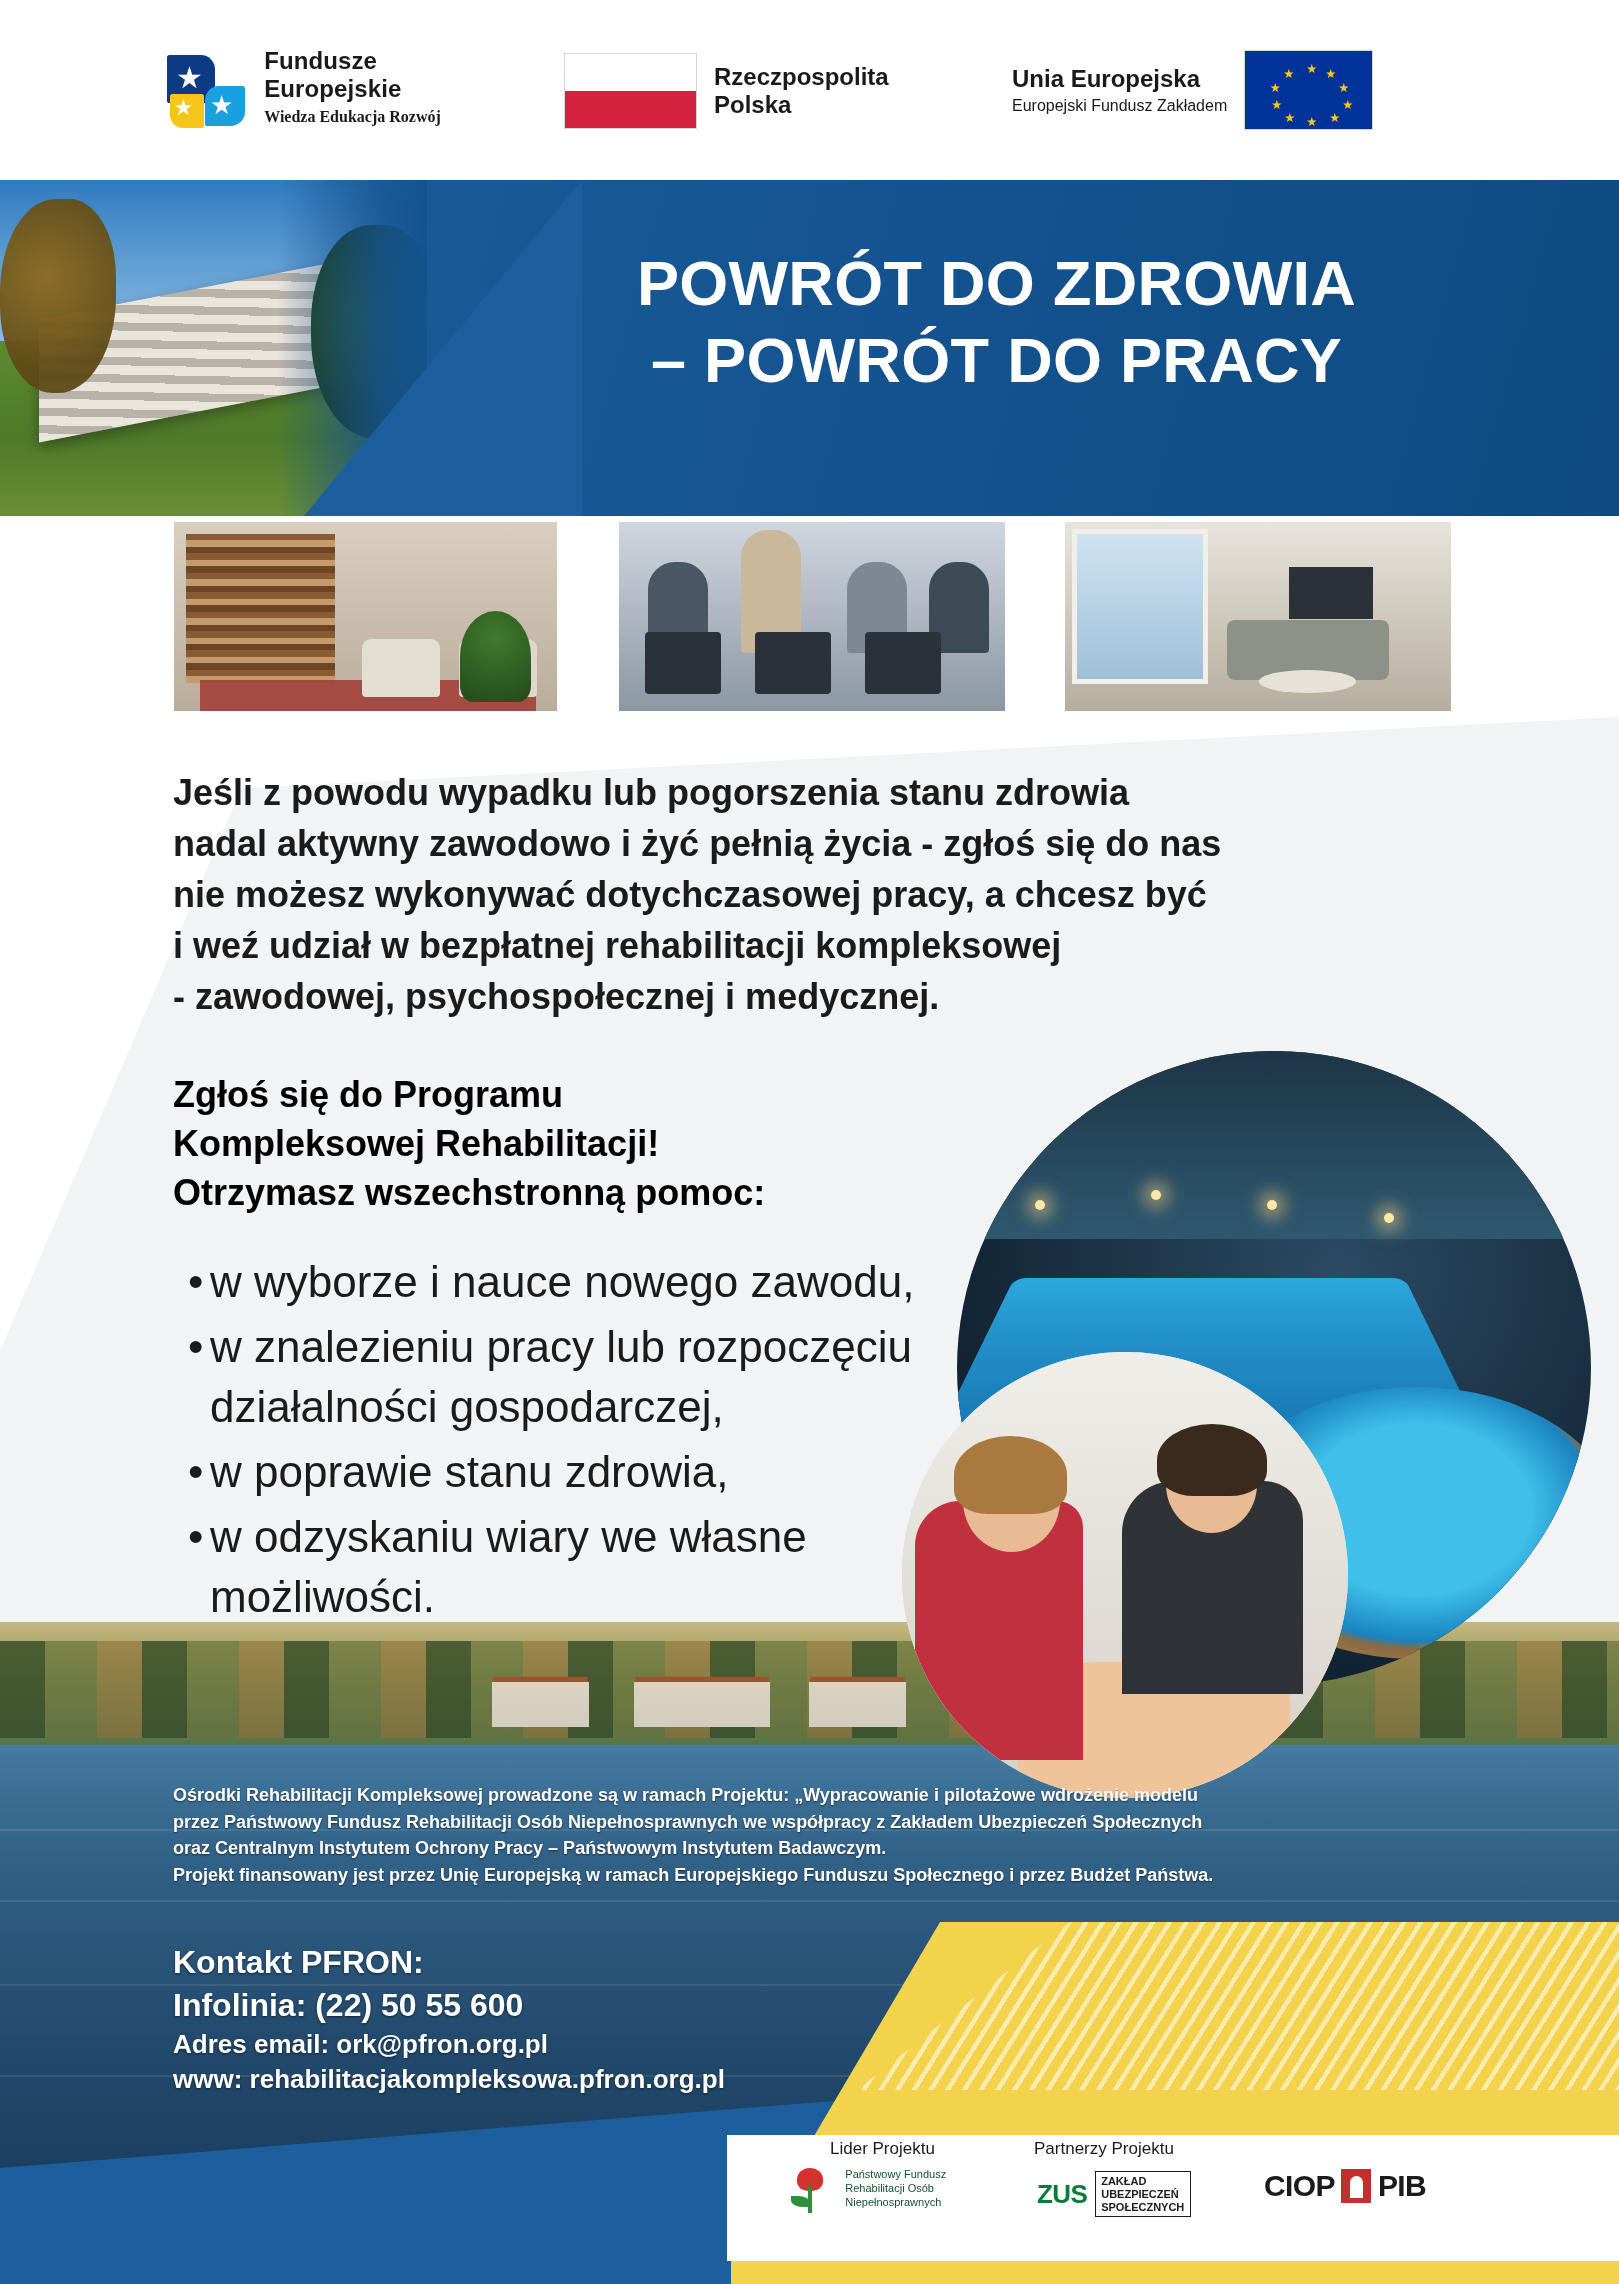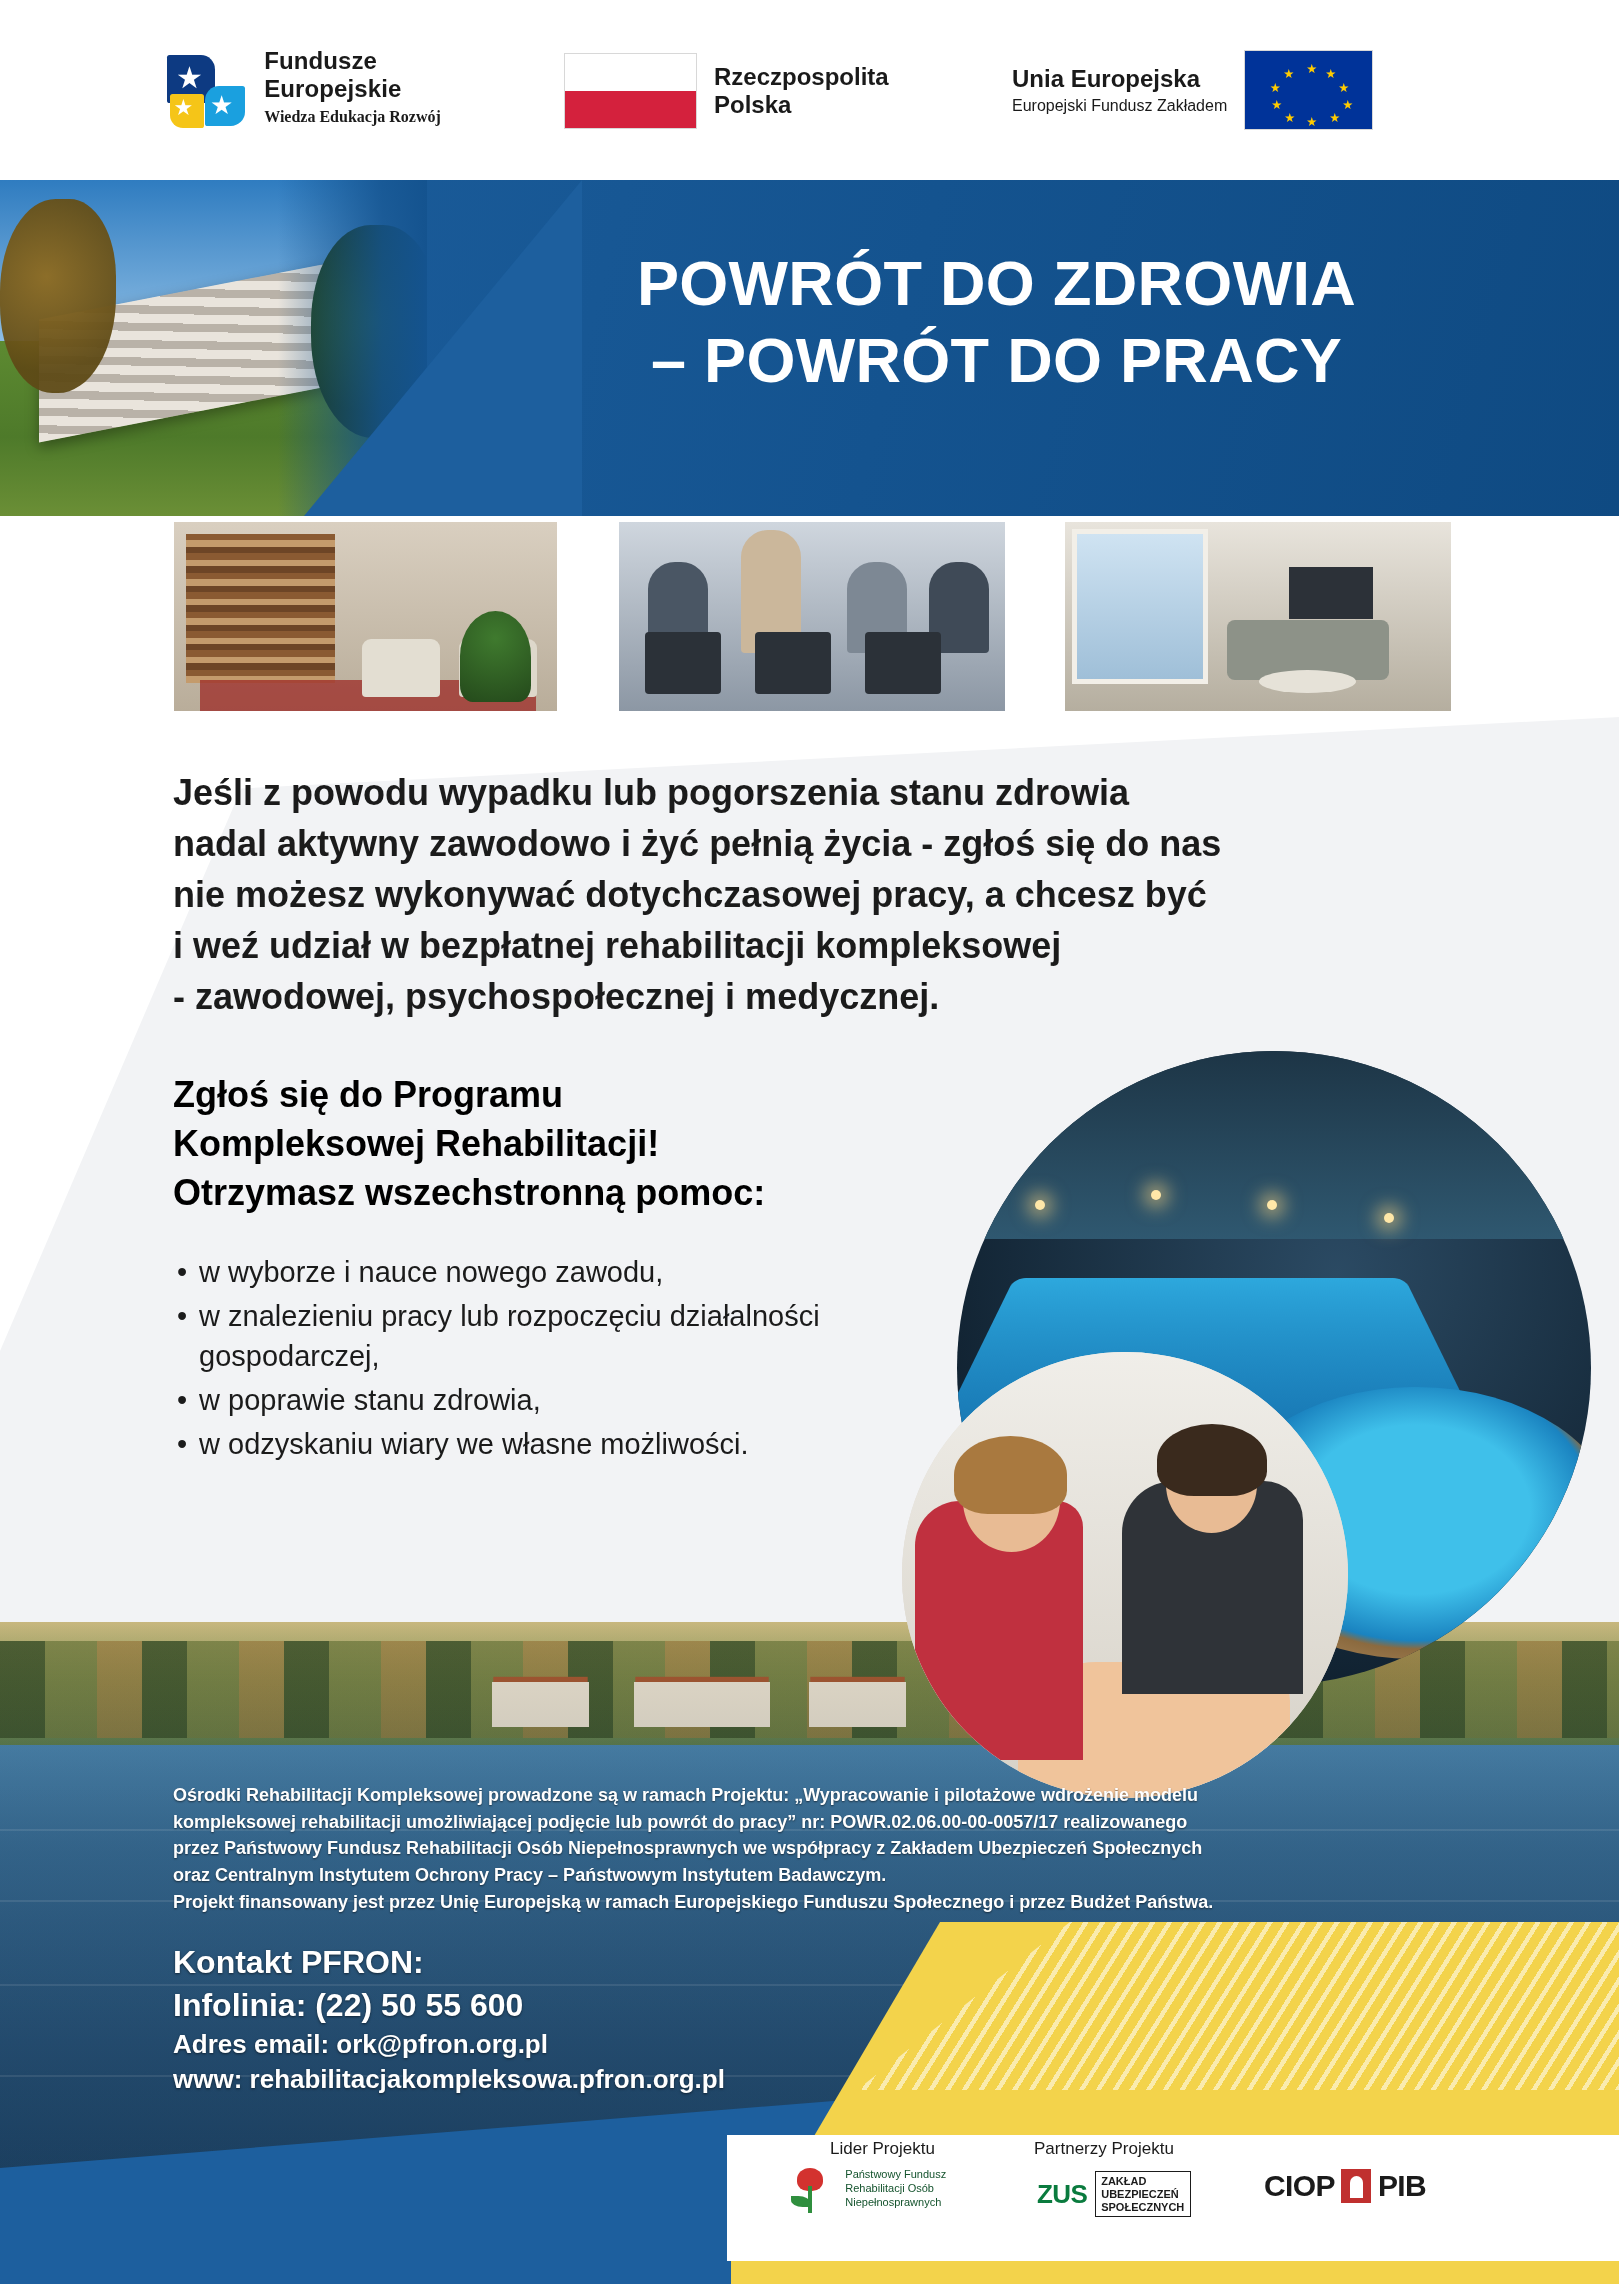--- a/index.html
+++ b/index.html
@@ -203,24 +203,24 @@
     top: 1071px; left: 173px;
     width: 919px;
     z-index: 22;
     font-weight: bold;
     font-size: 36px;
     line-height: 1.36;
     color: #000000;
   }
   .bullets {
     position: absolute;
-    top: 1252px; left: 173px;
+    top: 1252px; left: 184px;
     width: 828px;
     z-index: 22;
-    font-size: 29px;
+    font-size: 44px;
     line-height: 1.38;
     color: #1b1b1b;
   }
   .bullets li { list-style: none; margin-bottom: 3.9px; padding-left: 26px; position: relative; }
   .bullets li::before { content: "•"; position: absolute; left: 3.9px; top: 0; }
 
   
   .circ-pool {
     position: absolute;
     top: 1051px; left: 957px;
@@ -513,21 +513,20 @@
 
   <div class="blue-wedge"></div>
   <div class="yellow-wedge"></div>
   <div class="yellow-stripes"></div>
   <div class="white-band"></div>
   <div class="yellow-bottom"></div>
   <div class="blue-bottom-left"></div>
 
   <div class="footnote">
     <div>Ośrodki Rehabilitacji Kompleksowej prowadzone są w ramach Projektu: „Wypracowanie i pilotażowe wdrożenie modelu</div>
-    <div>kompleksowej rehabilitacji umożliwiającej podjęcie lub powrót do pracy” nr: POWR.02.06.00-00-0057/17 realizowanego</div>
     <div>przez Państwowy Fundusz Rehabilitacji Osób Niepełnosprawnych we współpracy z Zakładem Ubezpieczeń Społecznych</div>
     <div>oraz Centralnym Instytutem Ochrony Pracy – Państwowym Instytutem Badawczym.</div>
     <div>Projekt finansowany jest przez Unię Europejską w ramach Europejskiego Funduszu Społecznego i przez Budżet Państwa.</div>
   </div>
 
   <div class="contact">
     <div class="c1">Kontakt PFRON:</div>
     <div class="c2">Infolinia: (22) 50 55 600</div>
     <div class="c3">Adres email: ork@pfron.org.pl</div>
     <div class="c4">www: rehabilitacjakompleksowa.pfron.org.pl</div>

